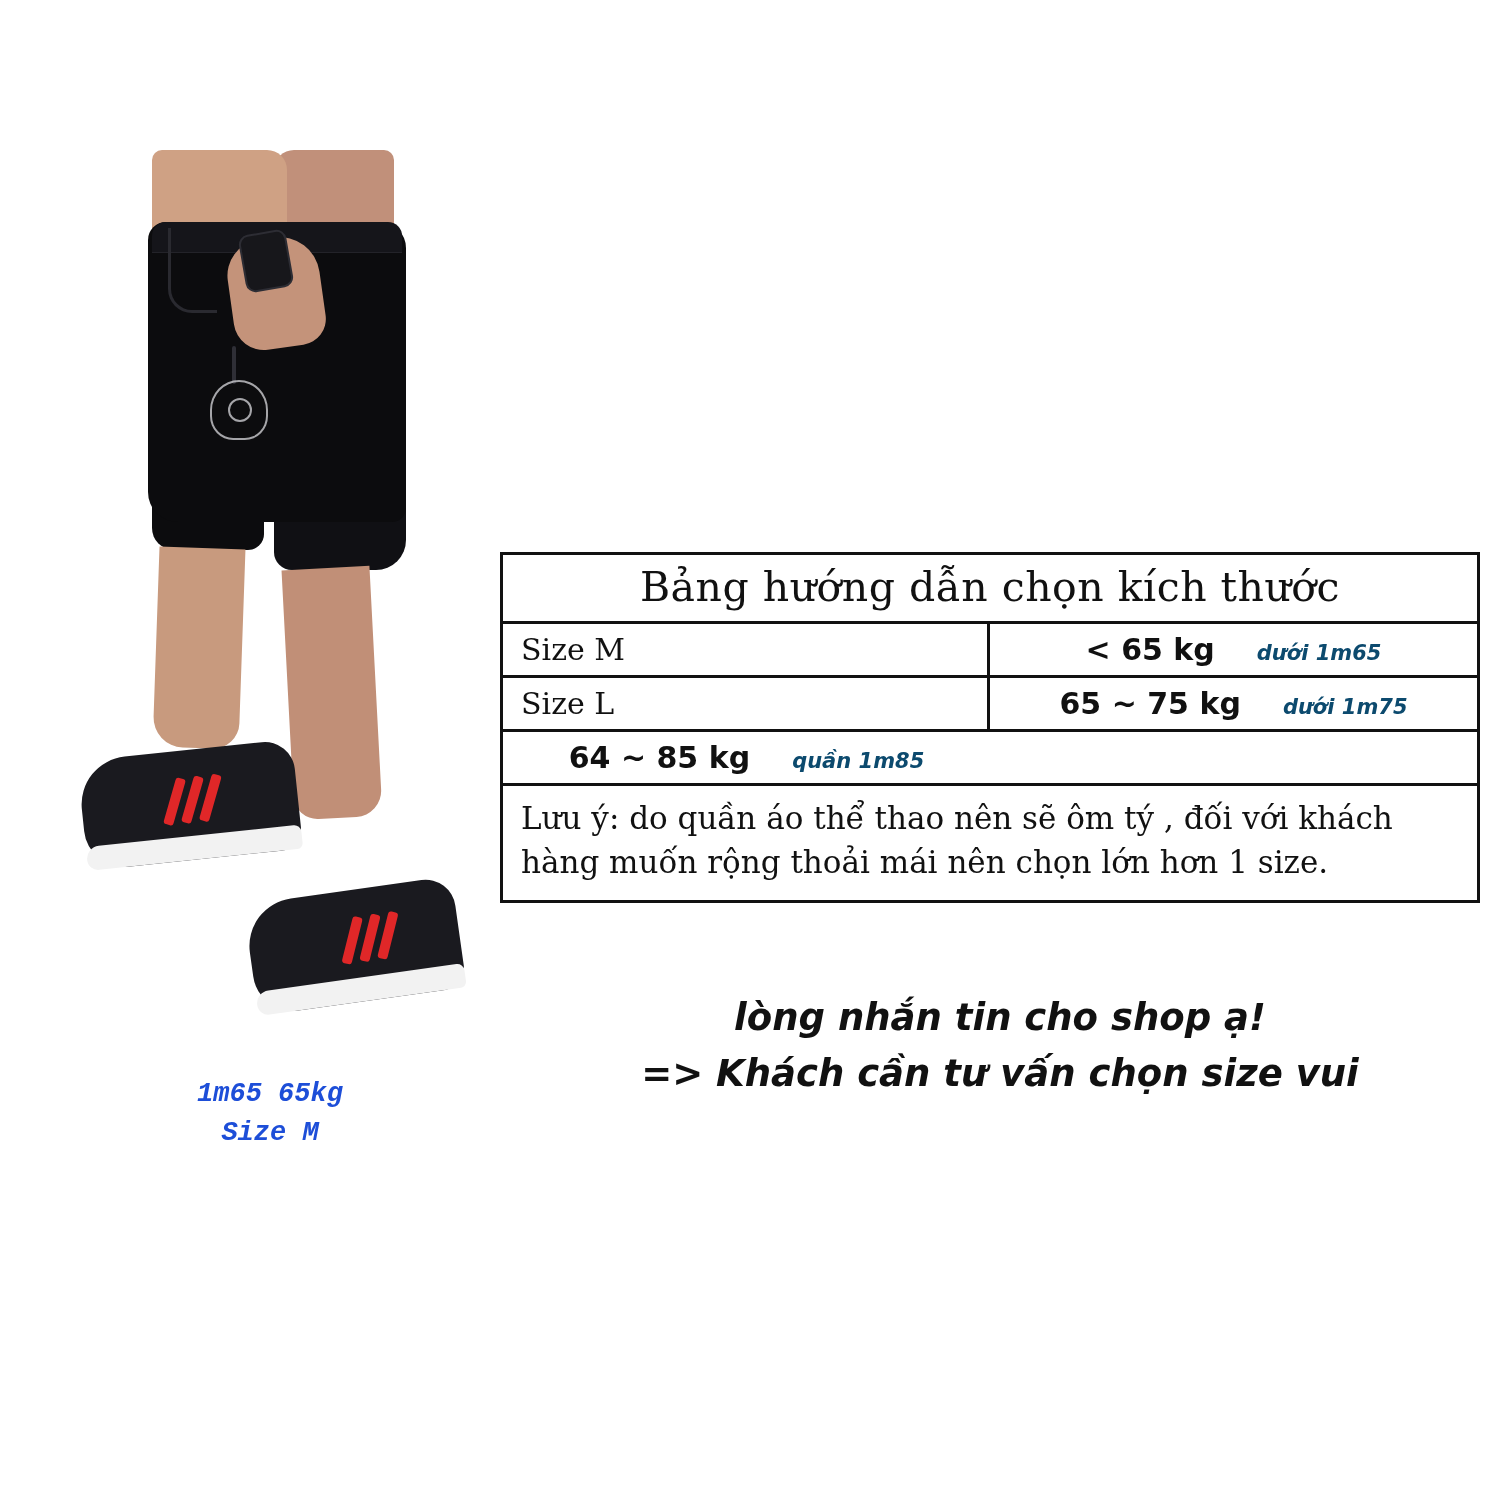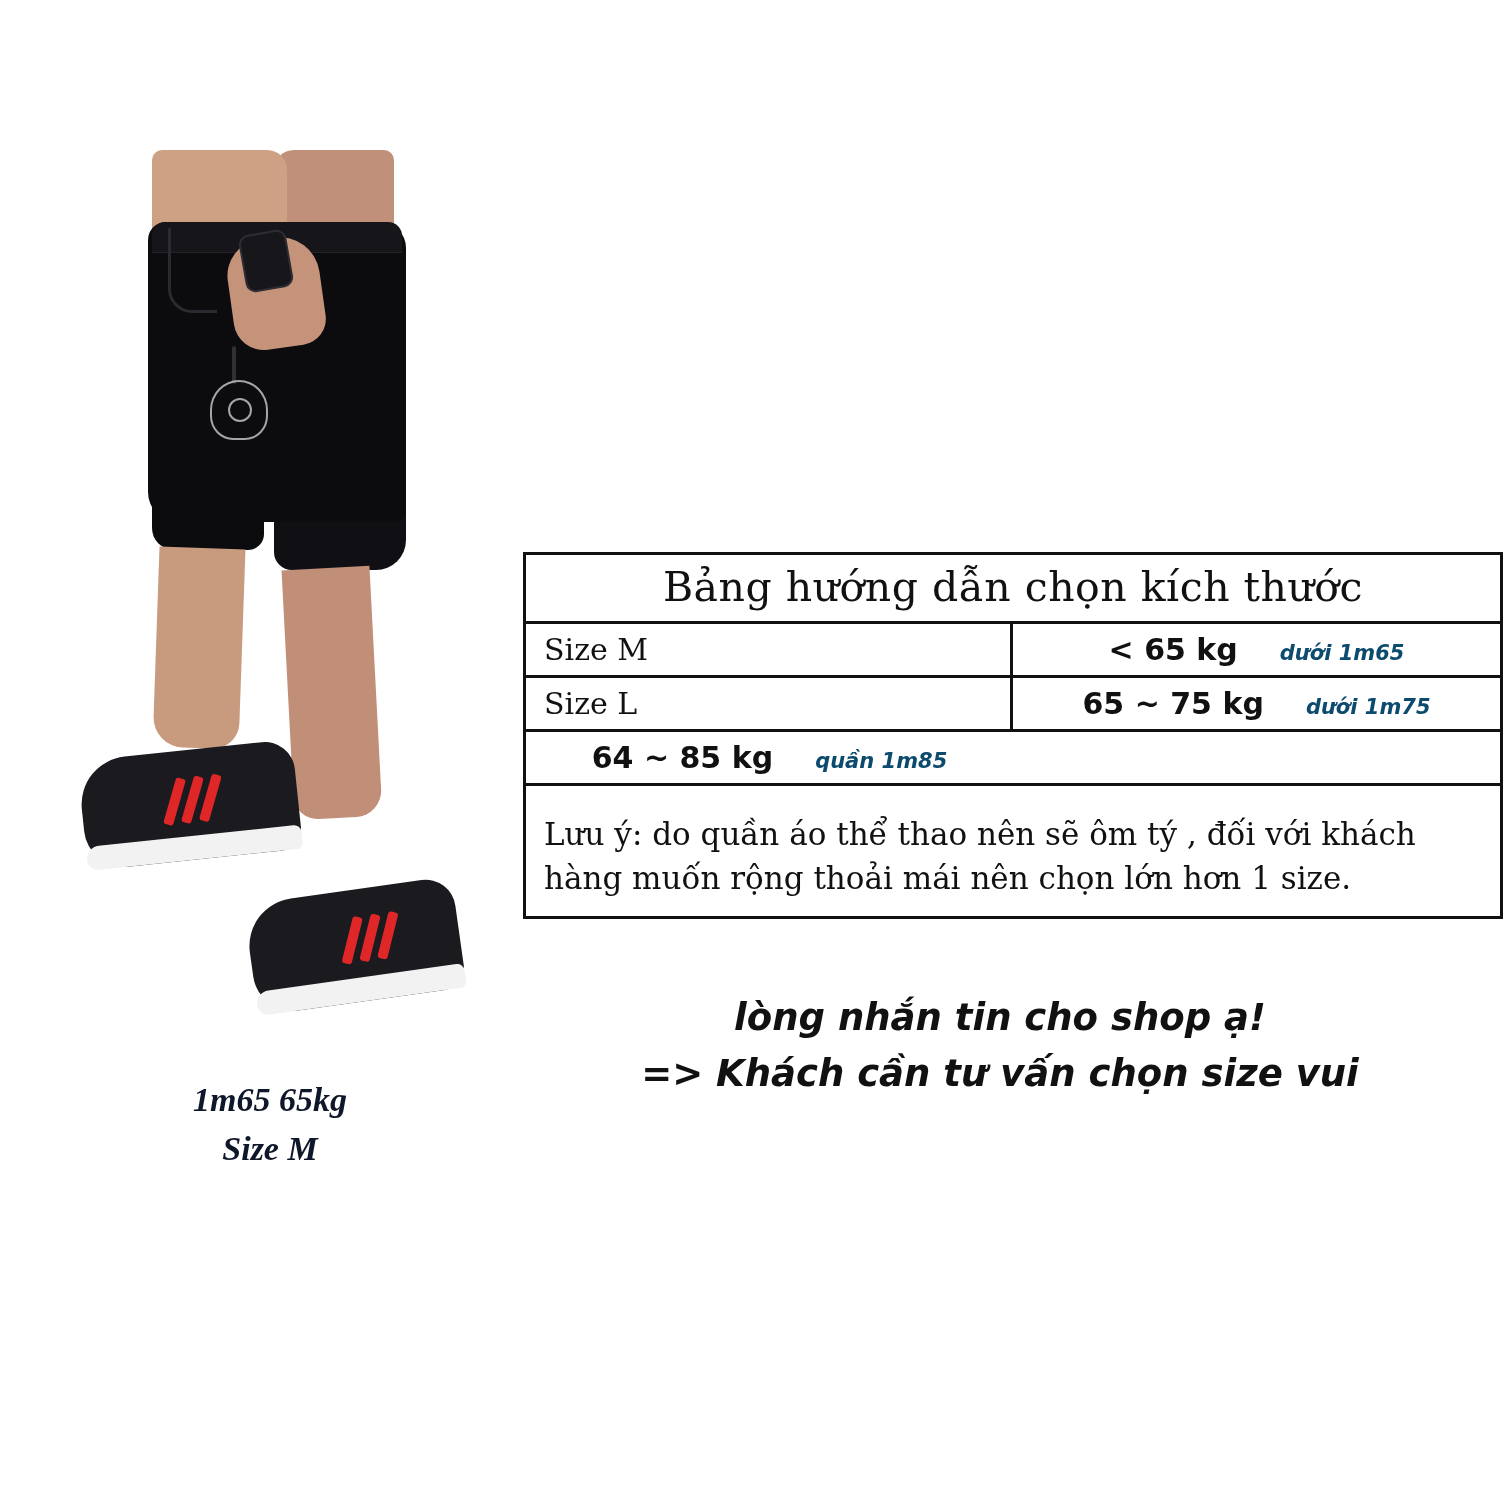--- a/index.html
+++ b/index.html
@@ -198,38 +198,37 @@
     background: #e02728;
     border-radius: 3px;
     transform: rotate(22deg);
   }
   #caption-block {
     position: absolute;
     left: 60px;
     top: 1075px;
     width: 420px;
     text-align: center;
-    font-family: Liberation Serif, serif;
+    font-family: Liberation Mono, monospace;
     font-style: italic;
     font-weight: bold;
-    font-size: 34px;
-    color: #0f172a;
+    font-size: 27px;
+    color: #1d4ed8;
     line-height: 1.45;
   }
 
   
   #size-chart {
     position: absolute;
     left: 500px;
     top: 552px;
     width: 980px;
     border: 3px solid #111;
     box-sizing: border-box;
     background: #fff;
-    margin-left: 23px;
   }
   #chart-title {
     text-align: center;
     font-family: "DejaVu Serif", serif;
     font-size: 41px;
     color: #111;
     padding: 8px 0 10px;
     border-bottom: 3px solid #111;
     letter-spacing: .5px;
   }
@@ -267,21 +266,21 @@
     font-style: italic;
     font-weight: bold;
     font-size: 21px;
     color: #0c4a6e;
   }
   #chart-note {
     font-family: "DejaVu Serif", serif;
     font-size: 31px;
     line-height: 1.42;
     color: #111;
-    padding: 26px 20px 16px 18px;
+    padding: 10px 20px 16px 18px;
   }
   #cta-text {
     position: absolute;
     left: 560px;
     top: 990px;
     width: 880px;
     text-align: center;
     font-family: "DejaVu Sans", sans-serif;
     font-style: italic;
     font-weight: bold;

